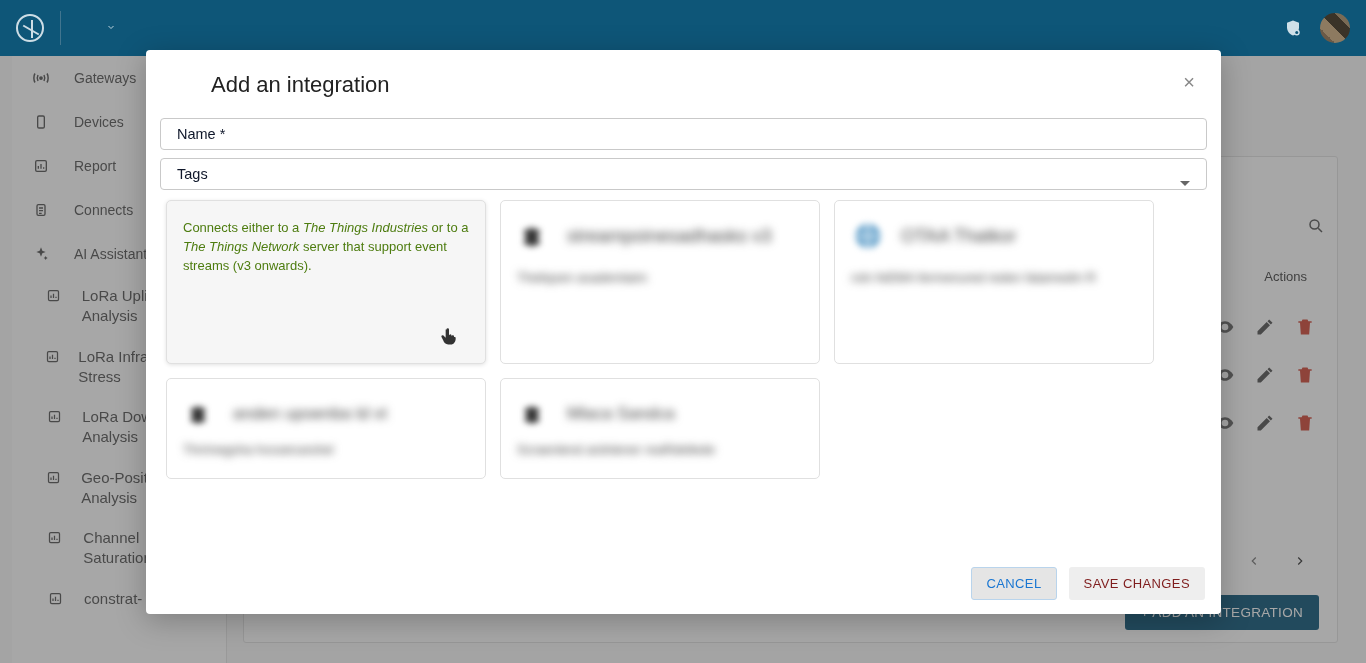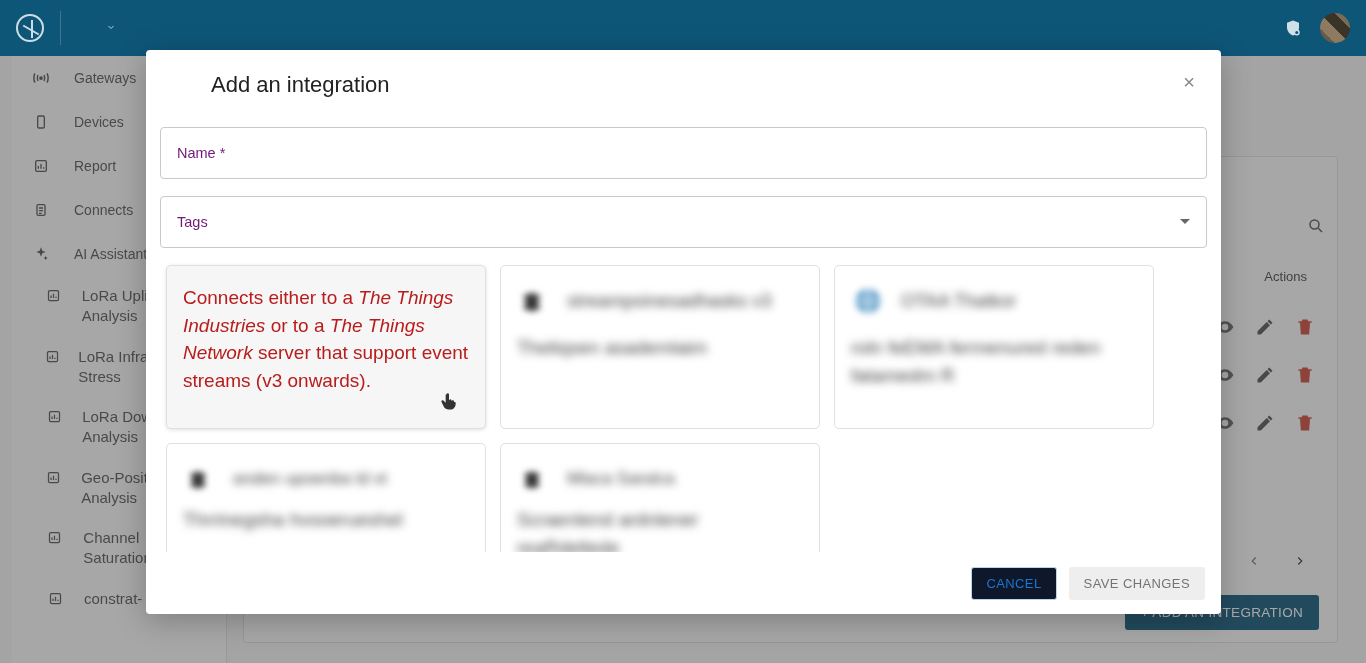--- a/index.html
+++ b/index.html
@@ -86,62 +86,62 @@
     position:absolute; z-index:10; background:#fff; border-radius:4px;
     top:50px; left:146px; width:1075px; height:564px;
     box-shadow:0 6px 30px rgba(0,0,0,.25);
     display:flex; flex-direction:column;
   }
   .modal-header { padding:22px 26px 8px; display:flex; align-items:flex-start;margin-left:39px; }
   .modal-title { font-size:22px; font-weight:400; color:#222; }
   .modal-close { margin-left:auto; color:#888; font-size:20px; cursor:pointer; line-height:1; }
   .modal-body { padding:4px 14px 0; flex:1; overflow:hidden; }
   .field {
-    border:1px solid #c9c9c9; border-radius:4px; height:52px; margin:17px 0;
-    display:flex; align-items:center; padding:0 16px; color:#701a75; font-size:14.5px;
+    border:1px solid #c9c9c9; border-radius:4px; height:32px; margin:8px 0;
+    display:flex; align-items:center; padding:0 16px; color:#0f172a; font-size:14.5px;
     position:relative;
   }
   .field.tags::after {
     content:""; position:absolute; right:16px; top:22px; width:0; height:0;
     border-left:5px solid transparent; border-right:5px solid transparent;
     border-top:5px solid #666;
   }
 
   .cards {
     display:flex; flex-wrap:wrap; gap:14px; margin:10px 6px 0;
   }
   .integ-card {
     width:320px; min-height:164px; border:1px solid #e0e0e0; border-radius:5px;
     background:#fff; padding:18px 16px; cursor:pointer; position:relative;
   }
   .integ-card.sel { background:#f6f6f6; box-shadow:0 1px 4px rgba(0,0,0,.12); }
   .card-head { display:flex; align-items:center; gap:16px; margin-bottom:16px; }
   .card-icon { width:34px; height:34px; display:inline-flex; align-items:center; justify-content:center; }
   .card-title { font-size:18.5px; color:#222; }
-  .card-desc { font-size:19px; color:#b91c1c; line-height:1.45; }
+  .card-desc { font-size:13px; color:#4d7c0f; line-height:1.45; }
   .card-desc em { font-style:italic; }
   .hand-cursor {
     position:absolute; bottom:14px; right:26px; width:20px; height:22px;
   }
   .hand-cursor svg { fill:#333; }
 
   .blur-text { filter:blur(4px); color:#444; user-select:none; }
   .blur-icon { filter:blur(3px); }
   .integ-card.short { min-height:90px; overflow:hidden; }
 
   .modal-footer {
     height:62px; border-top:0; display:flex; align-items:center; justify-content:flex-end;
     gap:12px; padding:0 16px;
   }
   .btn {
     font-size:13px; letter-spacing:.4px; padding:8px 14px; border-radius:3px; cursor:pointer;
     border:1px solid transparent;
   }
-  .btn.cancel { color:#1976d2; border:1px solid #b9d4ec; background:#0f172a; }
-  .btn.save { color:#737373; background:#eee; cursor:not-allowed; }
+  .btn.cancel { color:#1976d2; border:1px solid #b9d4ec; background:#e5e5e5; }
+  .btn.save { color:#7f1d1d; background:#eee; cursor:not-allowed; }
 
   
   .ic { display:inline-block; }
 </style>
 </head>
 <body>
 
 <div class="header">
   <div class="logo"></div>
   <div class="divider-v"></div>

